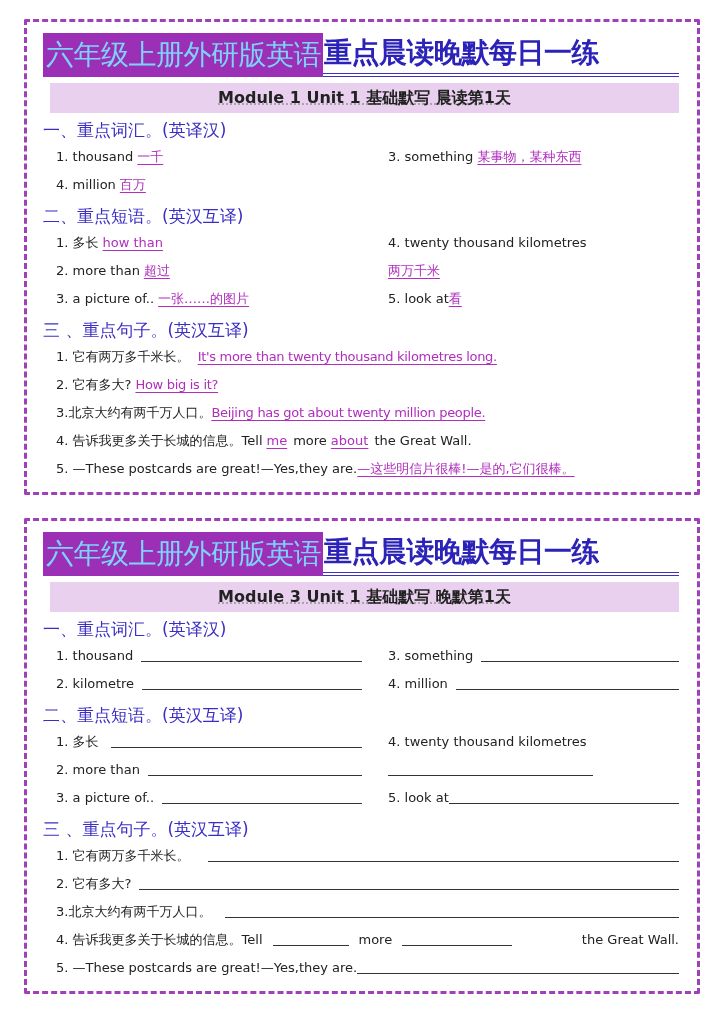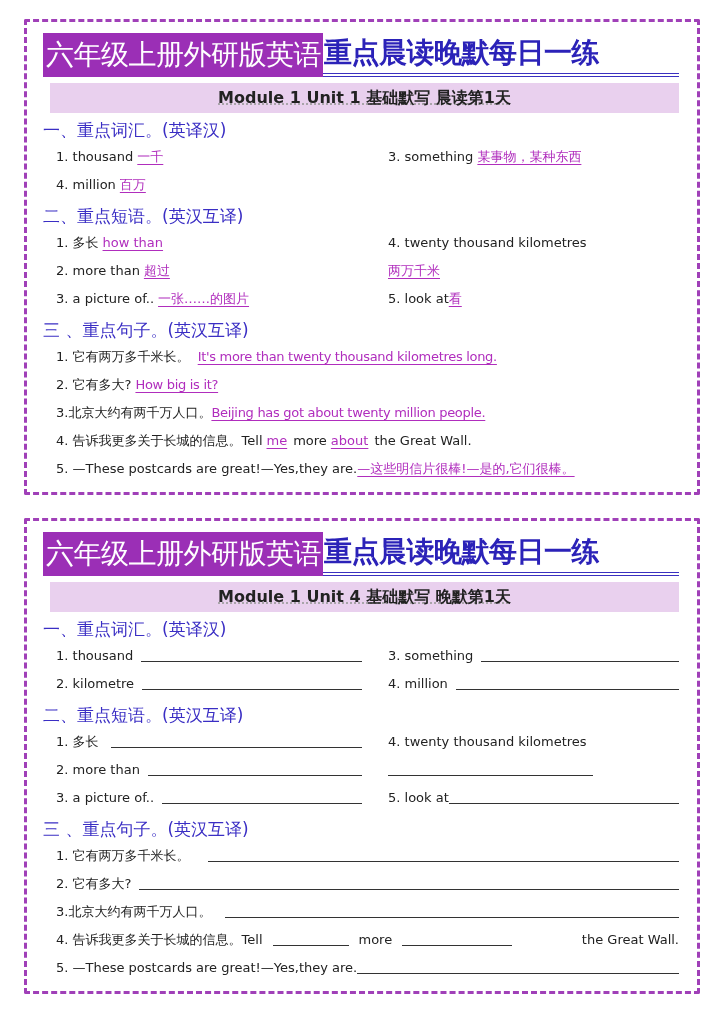--- a/index.html
+++ b/index.html
@@ -10,21 +10,21 @@
     position: absolute; left: 24px; width: 676px;
     border: 3px dashed #a040b8;
     border-radius: 2px;
     padding: 0 18px 0 16px;
   }
   .card.top { top: 19px; height: 476px; }
   .card.bottom { top: 518px; height: 476px; }
 
   .title-row { display: flex; align-items: stretch; margin-top: 11px; height: 44px; }
   .title-left {
-    background: #9b2fb6; color: #ffffff; font-size: 28px; line-height: 44px;
+    background: #9b2fb6; color: #7dd3fc; font-size: 28px; line-height: 44px;
     padding: 0 2px 0 3px; white-space: nowrap; letter-spacing: -0.5px;
   }
   .title-right {
     color: #2b22b8; font-size: 28px; line-height: 40px; font-weight: bold;
     white-space: nowrap; flex: 1; letter-spacing: -0.5px;
     border-bottom: 4px double #3b30c0;
     padding-left: 1px;
   }
 
   .sub-bar {
@@ -134,21 +134,21 @@
     </div>
   </div>
 </div>
 
 <div class="card bottom">
   <div class="title-row">
     <div class="title-left">六年级上册外研版英语</div>
     <div class="title-right">重点晨读晚默每日一练</div>
   </div>
   <div class="sub-bar">
-    <span>Module 1 Unit 4  基础默写  晚默第1天</span>
+    <span>Module 3 Unit 1  基础默写  晚默第1天</span>
   </div>
 
   <div class="section-h">一、重点词汇。(英译汉)</div>
   <div class="row">
     <div class="col-l" style="display:flex">
       <span>1. thousand</span>
         <span class="flexblank" style="margin-right:26px"></span>
     </div>
     <div class="col-r" style="display:flex">
       <span>3. something</span>

